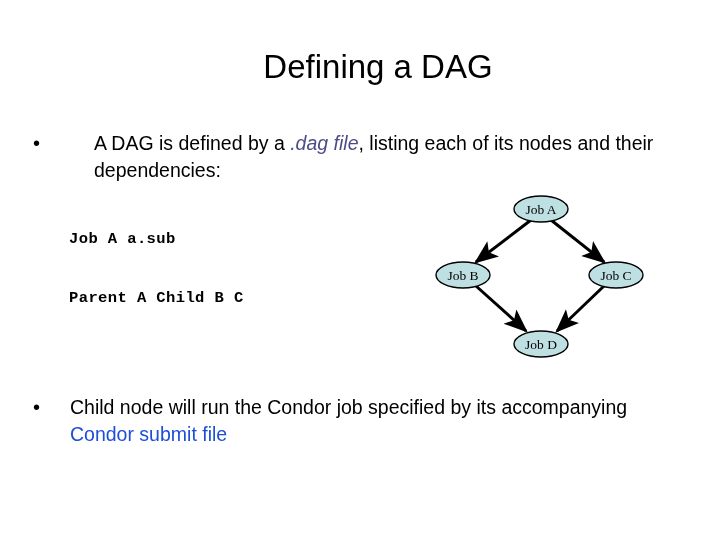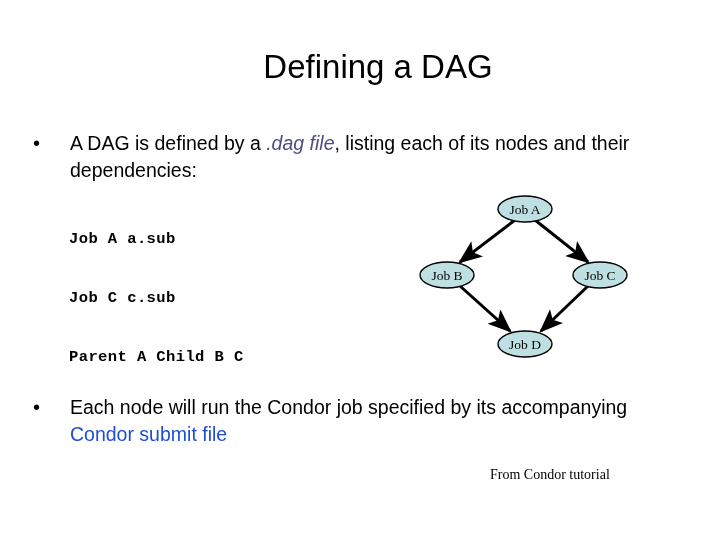--- a/index.html
+++ b/index.html
@@ -58,21 +58,21 @@
   }
   .hl-blue {
     color: #1d4ed8;
   }
   .hl-blue-italic {
     color: #4b4b86;
     font-style: italic;
   }
 
   #bullet-1 { left: 33px; top: 130px; width: 650px; }
-  #bullet-1 .bullet-text { width: 620px; }
+  #bullet-1 .bullet-text { width: 620px; margin-left: 24px; }
   #bullet-2 { left: 33px; top: 394px; width: 640px; }
   #bullet-2 .bullet-text { width: 600px; }
 
   
   #code-block {
     position: absolute;
     left: 69px;
     top: 191px;
     font-family: "Liberation Mono", "DejaVu Sans Mono", monospace;
     font-size: 15.5px;
@@ -80,21 +80,21 @@
     line-height: 19.6px;
     color: #000000;
     white-space: pre;
     letter-spacing: 0.4px;
   }
   #code-block .code-line { display: block; }
 
   
   #dag-figure {
     position: absolute;
-    left: 400px;
+    left: 416px;
     top: 185px;
     width: 265px;
     height: 185px;
   }
   #dag-figure svg { display: block; }
   .node-label {
     font-family: "Liberation Serif", "DejaVu Serif", serif;
     font-size: 13.5px;
     fill: #000000;
   }
@@ -117,21 +117,20 @@
 
   <div id="slide-title">Defining a DAG</div>
 
   <div id="bullet-1" class="bullet-row">
     <span class="bullet-dot">•</span>
     <span class="bullet-text"><span>A DAG is defined by a </span><span class="hl-blue-italic">.dag file</span><span>, listing each of its nodes and their dependencies:</span></span>
   </div>
 
   <div id="code-block">
     <span class="code-line">Job A a.sub</span>
-    <span class="code-line">Job C c.sub</span>
     <span class="code-line">Parent A Child B C</span>
     
   </div>
 
   <div id="dag-figure">
     <svg width="265" height="185" viewBox="0 0 265 185" xmlns="http://www.w3.org/2000/svg">
       <defs>
         <marker id="arrowhead" markerWidth="9" markerHeight="9" refX="7.2" refY="3.2" orient="auto" markerUnits="strokeWidth">
           <path d="M0,0 L8,3.2 L0,6.4 L1.8,3.2 z" fill="#000000"></path>
         </marker>
@@ -161,18 +160,17 @@
 
       <g>
         <ellipse cx="125" cy="159" rx="27" ry="13" fill="#bfe0e2" stroke="#000000" stroke-width="1.4"></ellipse>
         <text class="node-label" x="125" y="159" text-anchor="middle" dominant-baseline="central">Job D</text>
       </g>
     </svg>
   </div>
 
   <div id="bullet-2" class="bullet-row">
     <span class="bullet-dot">•</span>
-    <span class="bullet-text"><span>Each node will run the Condor job specified by its accompanying </span><span class="hl-blue">Condor submit file</span></span>
+    <span class="bullet-text"><span>Child node will run the Condor job specified by its accompanying </span><span class="hl-blue">Condor submit file</span></span>
   </div>
 
-  <div id="attribution">From Condor tutorial</div>
 
 </div>
 
 </body></html>

